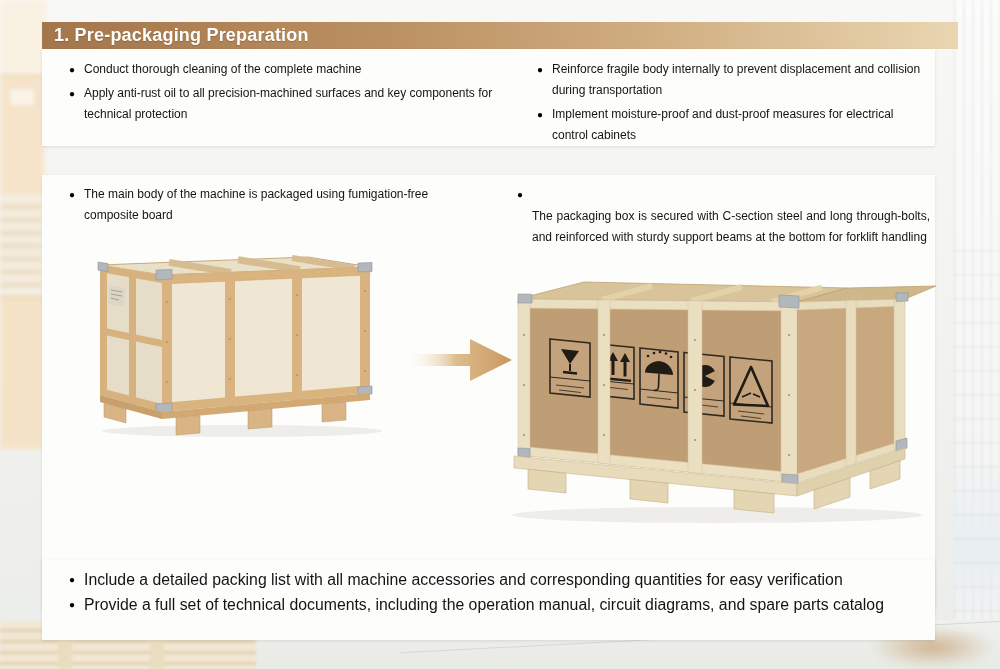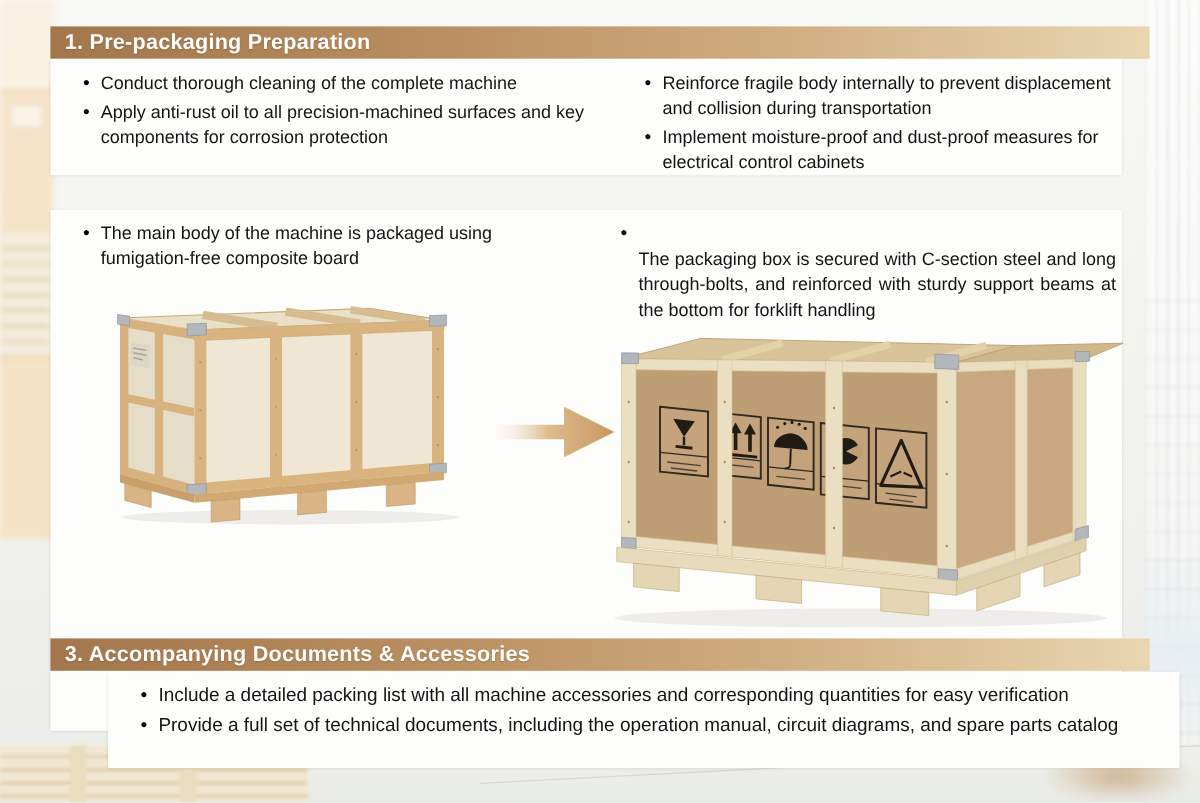--- a/index.html
+++ b/index.html
@@ -39,25 +39,25 @@
 
   
   .hdr{position:absolute;left:42px;width:916px;height:27px;line-height:27px;
        padding-left:12px;box-sizing:border-box;color:#fff;font-weight:bold;font-size:18px;
        letter-spacing:.2px;text-shadow:0 1px 1px rgba(90,60,25,.35);
        background:linear-gradient(90deg,#a3764b 0%,#b98e60 35%,#cfac7f 65%,#e9d6b1 100%);}
   .panel{position:absolute;left:42px;width:893px;background:#fdfdfc;
        box-shadow:0 1px 3px rgba(0,0,0,.10);}
   .hdr1{top:22px;} .panel1{top:49px;height:97px;}
   .hdr2{top:148px;} .panel2{top:175px;height:434px;}
-  .hdr3{top:532px;} .panel3{top:560px;height:80px;margin-left:48px;}
+  .hdr3{top:532px;} .panel3{top:560px;height:80px;}
 
   
   .blist{position:absolute;margin:0;padding:0;list-style:none;}
-  .brow{display:flex;margin:0 0 3px 0;color:#141414;font-size:15px;line-height:21px;}
+  .brow{display:flex;margin:0 0 3px 0;color:#141414;font-size:12px;line-height:21px;}
   .brow .dot{flex:0 0 24px;text-align:center;font-size:10px;line-height:21px;color:#000;}
   .brow .dot::before{content:"\25CF";}
   .btext{flex:1;}
   .just{text-align:justify;margin-top:22px;}
   .panel1 .colL{left:18px;top:10px;width:452px;}
   .panel1 .colR{left:486px;top:10px;width:400px;}
   .panel2 .s2L{left:18px;top:9px;width:420px;}
   .panel2 .s2R{left:466px;top:9px;width:422px;}
   .panel2 .s2B{left:18px;top:256px;width:430px;}
   .panel3 .blist{left:18px;top:9px;width:868px;}
@@ -91,21 +91,21 @@
 
   <div class="hdr hdr1">1. Pre-packaging Preparation</div>
   <div class="panel panel1">
     <ul class="blist colL">
       <li class="brow">
         <span class="dot"></span>
         <span class="btext">Conduct thorough cleaning of the complete machine</span>
         </li>
       <li class="brow">
         <span class="dot"></span>
-        <span class="btext">Apply anti-rust oil to all precision-machined surfaces and key components for corrosion protection</span>
+        <span class="btext">Apply anti-rust oil to all precision-machined surfaces and key components for technical protection</span>
         </li>
     </ul>
     <ul class="blist colR">
       <li class="brow">
         <span class="dot"></span>
         <span class="btext">Reinforce fragile body internally to prevent displacement and collision during transportation</span>
         </li>
       <li class="brow">
         <span class="dot"></span>
         <span class="btext">Implement moisture-proof and dust-proof measures for electrical control cabinets</span>
@@ -305,21 +305,20 @@
       <g fill="#e4d6b2" stroke="#c3ae82" stroke-width=".6">
         <polygon points="26,194.4 64,198.2 64,218 26,214"></polygon>
         <polygon points="128,204.5 166,208.3 166,228 128,224"></polygon>
         <polygon points="232,214.8 272,218.8 272,238 232,234"></polygon>
         <polygon points="312,215.2 348,202.8 348,222 312,234"></polygon>
         <polygon points="368,196 398,185.7 398,204 368,214"></polygon>
       </g>
     </svg>
   </div>
 
-  <div class="hdr hdr3">3. Accompanying Documents &amp; Accessories</div>
   <div class="panel panel3">
     <ul class="blist">
       <li class="brow">
         <span class="dot"></span>
         <span class="btext">Include a detailed packing list with all machine accessories and corresponding quantities for easy verification</span>
         </li>
       <li class="brow">
         <span class="dot"></span>
         <span class="btext">Provide a full set of technical documents, including the operation manual, circuit diagrams, and spare parts catalog</span>
         </li>

